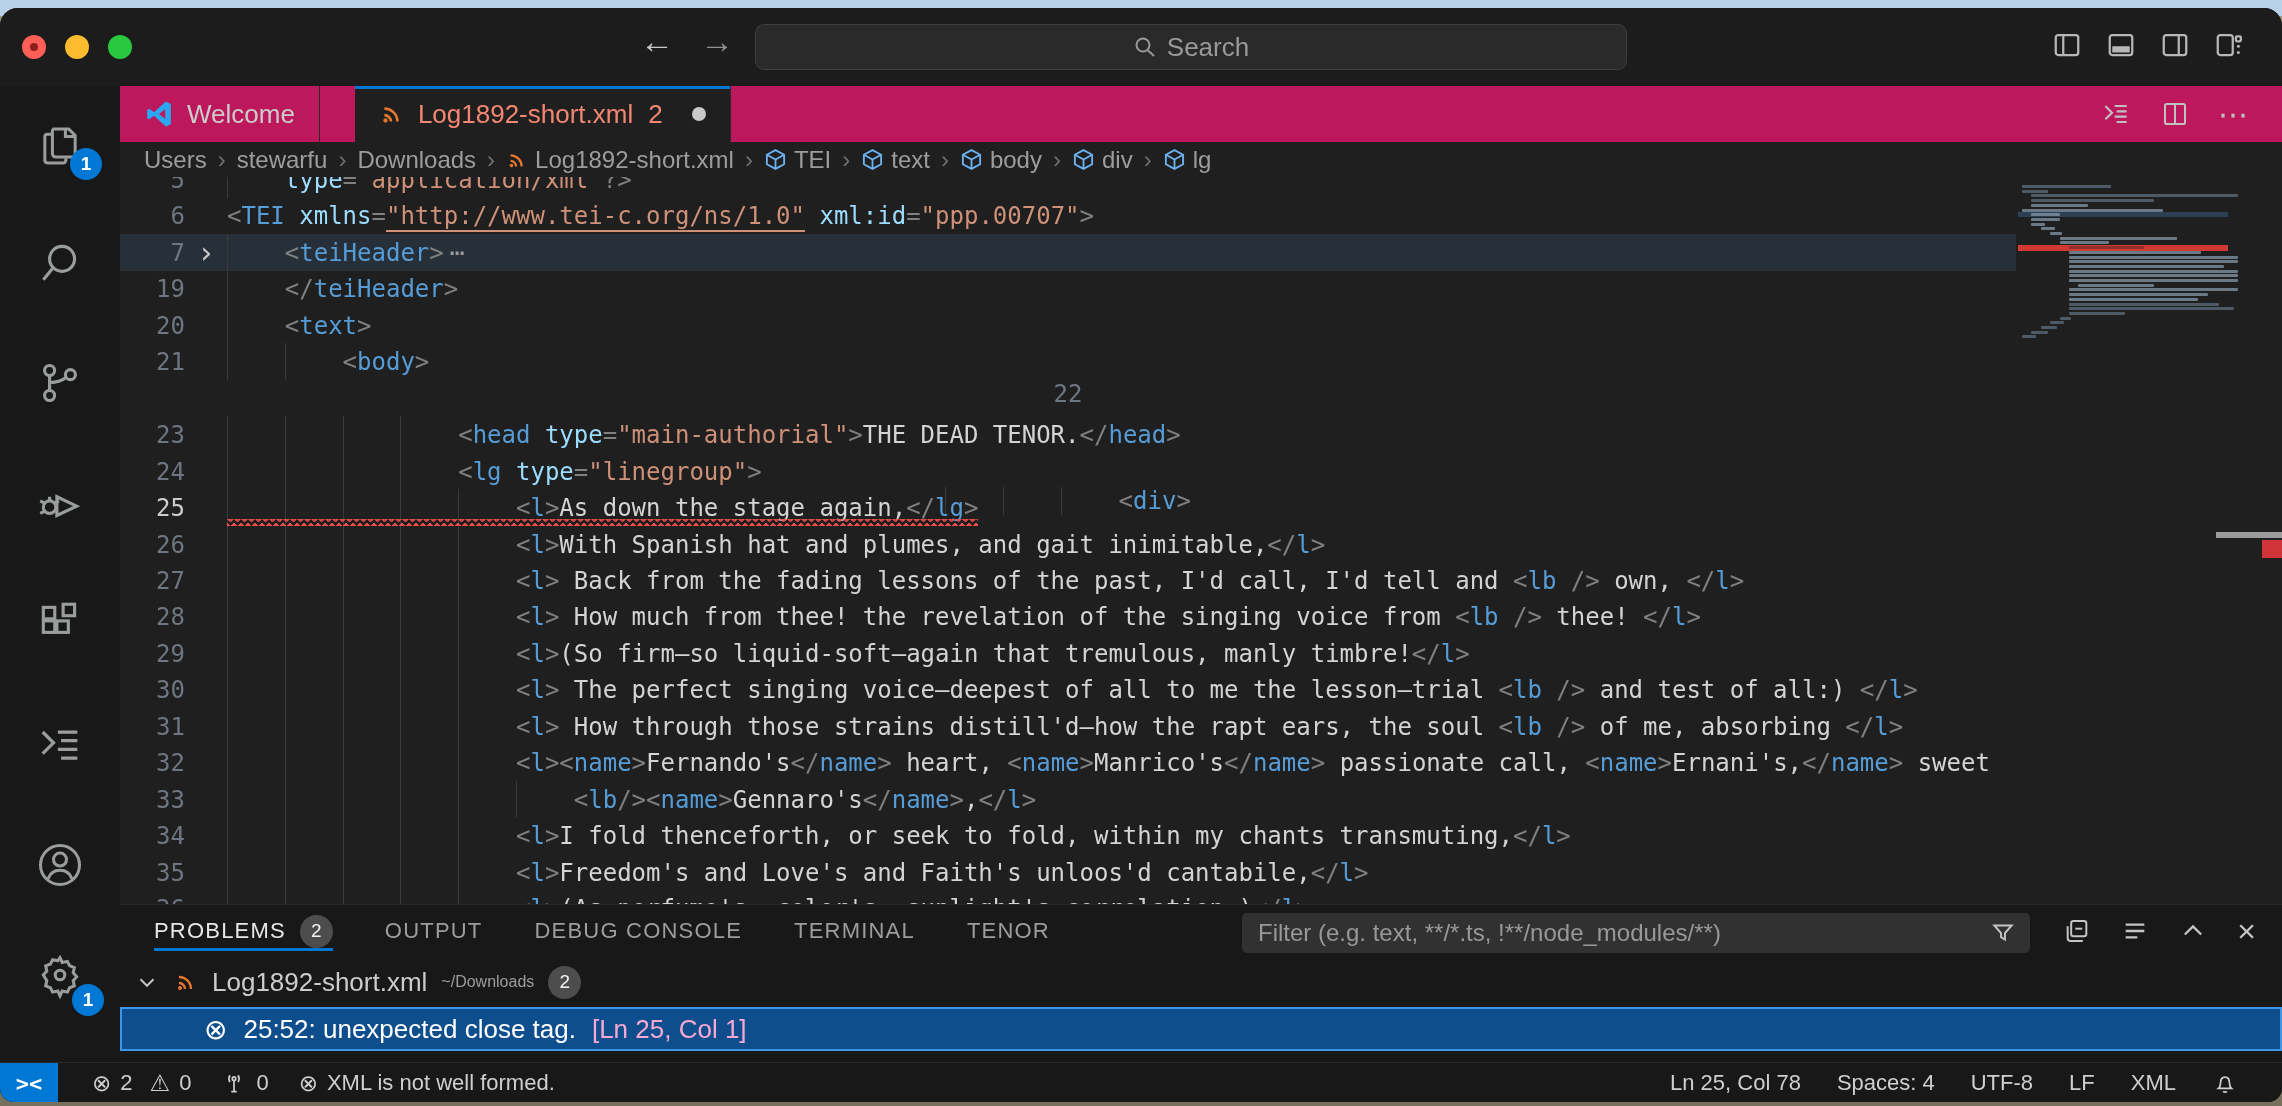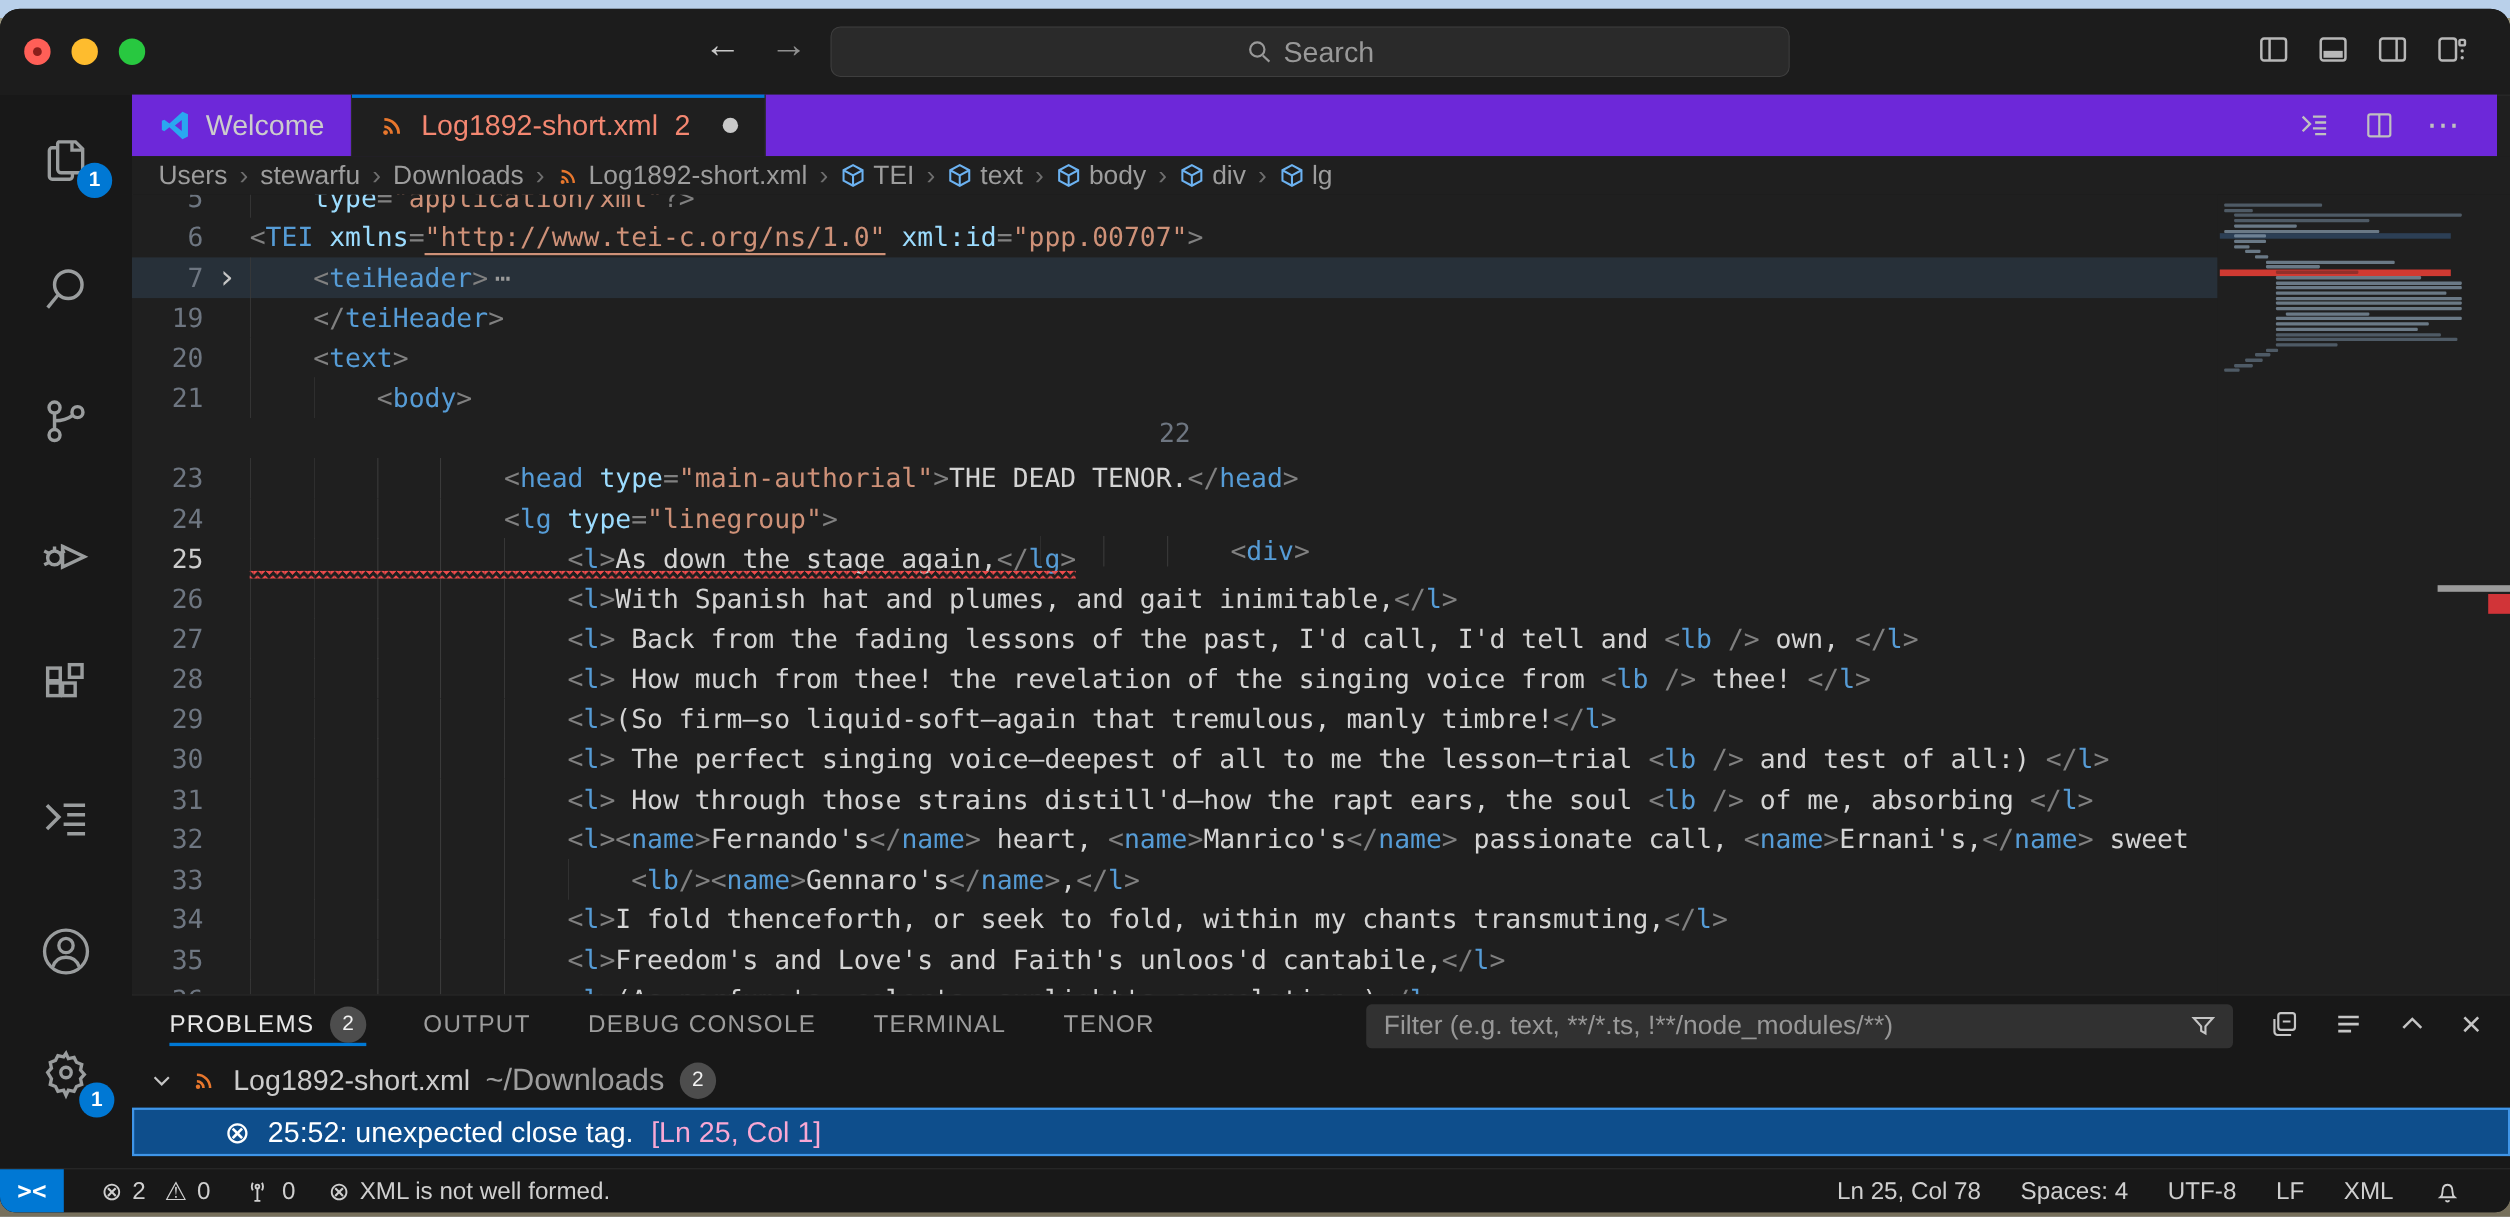--- a/index.html
+++ b/index.html
@@ -26,21 +26,21 @@
   .tbicons{position:absolute;right:38px;top:22px;display:flex;gap:24px;align-items:center;color:#b7b7b7;}
   .tbicons svg{display:block;}
 
   
   .activitybar{position:absolute;left:0;top:78px;width:120px;bottom:40px;background:#181818;border-right:1px solid #2b2b2b;}
   .ab-icon{position:absolute;left:0;width:120px;height:90px;display:flex;align-items:center;justify-content:center;color:#9a9d9e;}
   .ab-badge{position:absolute;width:32px;height:32px;border-radius:50%;background:#0078d4;color:#fff;
     font-size:19px;display:flex;align-items:center;justify-content:center;font-weight:bold;}
 
   
-  .tabbar{position:absolute;left:120px;right:12px;top:78px;height:56px;background:#6d28d9;border-bottom:1px solid #2b2b2b;display:flex;}
+  .tabbar{position:absolute;left:120px;right:0;top:78px;height:56px;background:#be185d;border-bottom:1px solid #2b2b2b;display:flex;gap:35px;}
   .tab{display:flex;align-items:center;gap:13px;padding:0 24px;border-right:1px solid #2b2b2b;position:relative;font-size:26px;}
   .tab-welcome{color:#cccccc;}
   .tab-active{background:#1f1f1f;color:#f48771;}
   .tab-active::before{content:'';position:absolute;left:0;right:0;top:0;height:3px;background:#0078d4;}
   .tab .count{margin-left:2px;}
   .mod-dot{width:14px;height:14px;border-radius:50%;background:#c9c9c9;margin-left:16px;}
   .edactions{margin-left:auto;display:flex;align-items:center;gap:28px;padding-right:32px;color:#c0c0c0;}
 
   
   .breadcrumbs{position:absolute;left:120px;right:0;top:134px;height:35px;background:#1f1f1f;
@@ -85,21 +85,21 @@
     display:flex;align-items:center;justify-content:center;letter-spacing:0;padding:0 4px;box-sizing:border-box;}
   .pfilter{position:absolute;right:252px;top:8px;width:788px;height:40px;background:#313131;border-radius:5px;
     display:flex;align-items:center;}
   .pfilter input{flex:1;background:transparent;border:none;outline:none;color:#a3a3a3;font-size:24px;padding:0 16px;
     font-family:"Liberation Sans",sans-serif;}
   .pfilter input::placeholder{color:#989898;}
   .pficon{padding-right:14px;color:#c5c5c5;display:flex;}
   .picons{position:absolute;right:26px;top:12px;display:flex;gap:30px;color:#c5c5c5;align-items:center;}
   .prow{display:flex;align-items:center;font-size:26px;color:#cccccc;}
   .prow1{height:46px;padding-left:14px;gap:14px;margin-top:2px;}
-  .prow1 .dim{color:#9d9d9d;font-size:28px;}
+  .prow1 .dim{color:#9d9d9d;font-size:16px;}
   .prow2{height:44px;background:#0e4e8c;border:2px solid #3f95e8;box-sizing:border-box;padding-left:82px;gap:16px;color:#fff;margin-top:2px;}
   .prow2 .loc{color:#f9a8d4;}
 
   
   .status{position:absolute;left:0;right:0;top:1054px;height:40px;background:#181818;border-top:1px solid #2b2b2b;
     display:flex;align-items:center;font-size:22px;color:#cfcfcf;}
   .remote{width:58px;height:100%;background:#0078d4;color:#fff;display:flex;align-items:center;justify-content:center;
     font-family:"DejaVu Sans Mono",monospace;font-size:22px;font-weight:bold;border-bottom-left-radius:12px;}
   .sgroup{display:flex;align-items:center;gap:30px;padding-left:34px;}
   .sitem{display:flex;align-items:center;gap:9px;}

